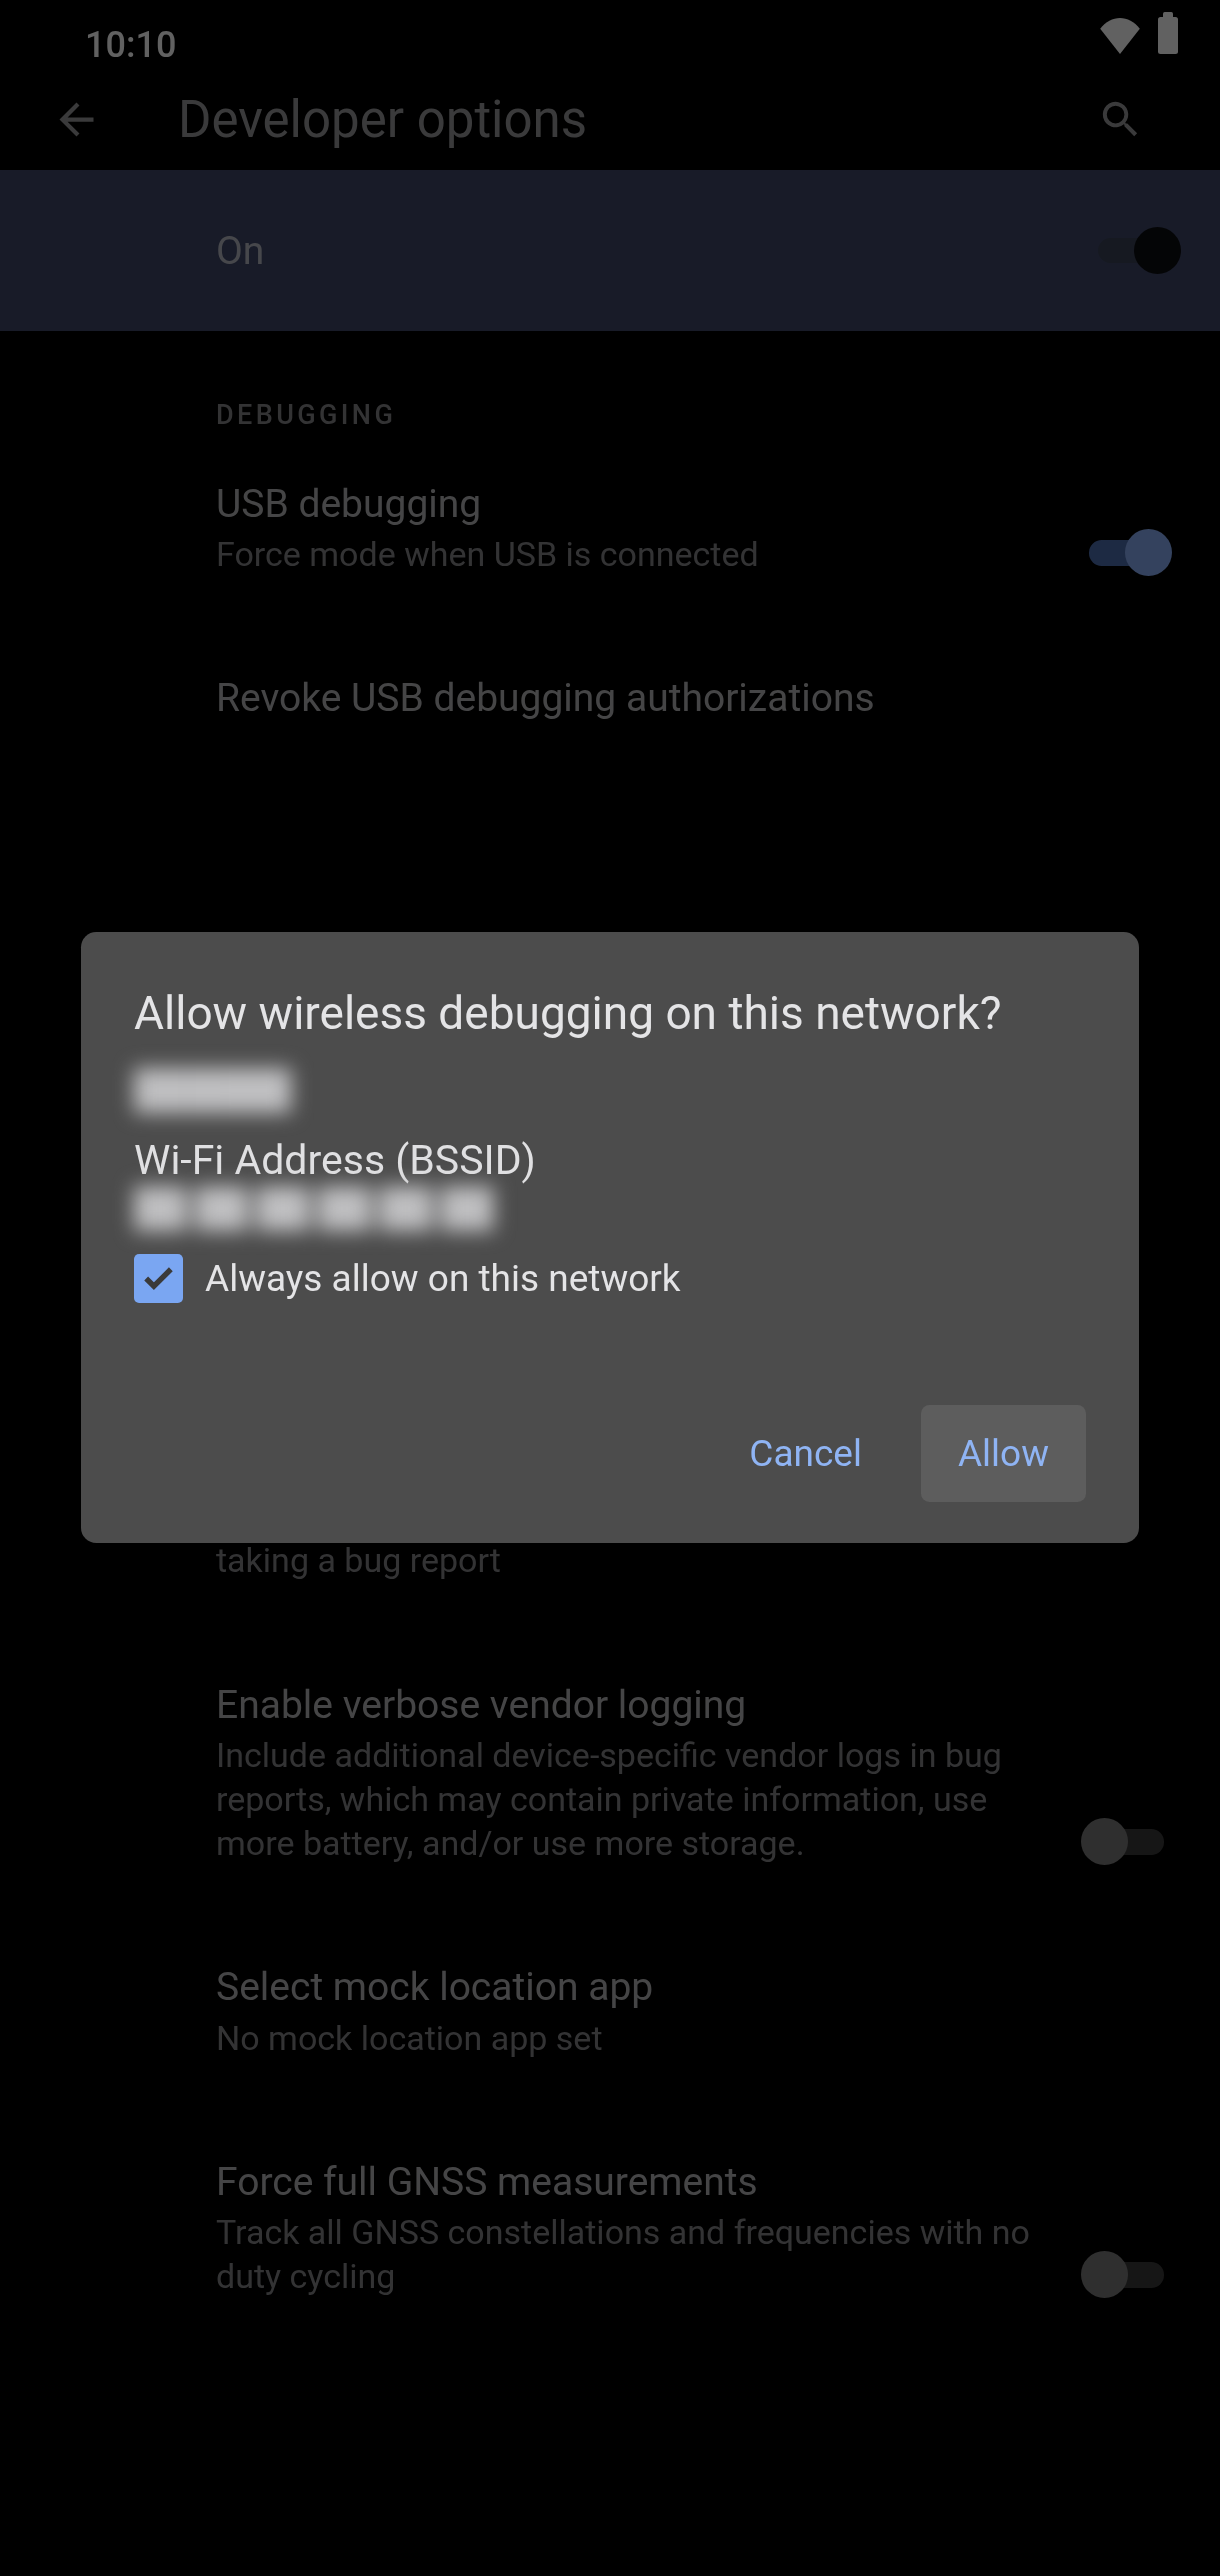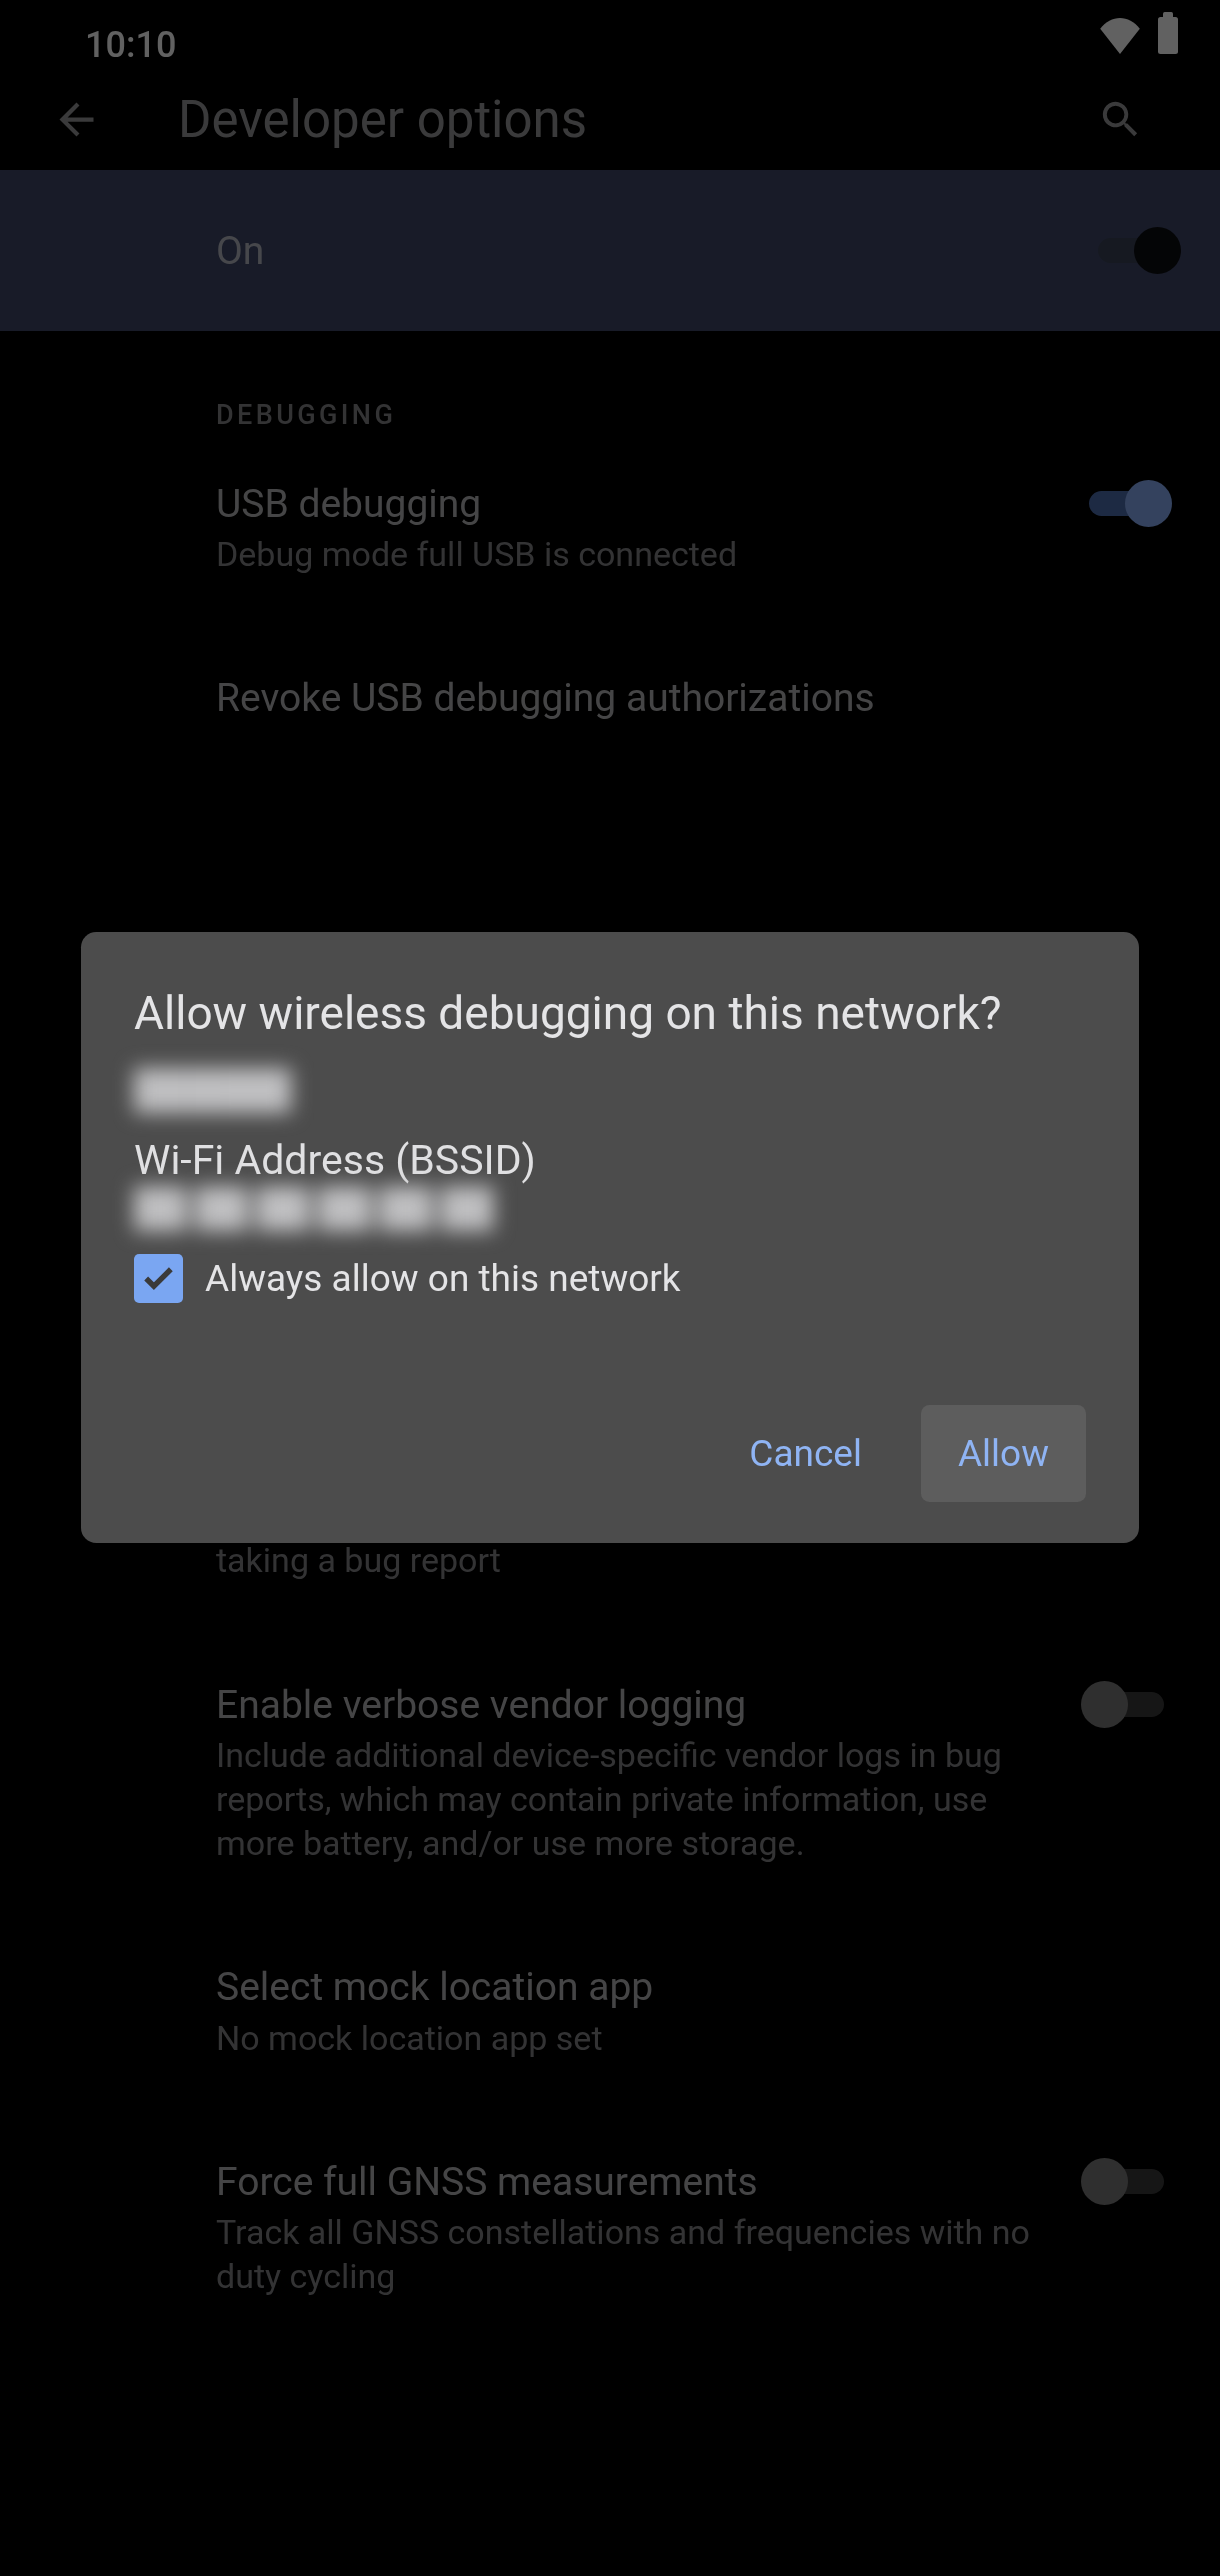--- a/index.html
+++ b/index.html
@@ -27,21 +27,21 @@
   .switch.on .track { background: #4e6fb0; }
   .switch.on .thumb { right: -3.4px; background: #8aaef6; }
   .switch.on.dark .track { background: #3b4357; }
   .switch.on.dark .thumb { background: #0d0e12; }
   .switch.off .track { background: #3c3c3c; }
   .switch.off .thumb { left: -3.4px; background: #7d7d7d; }
 
   
   .content { padding: 0 51px 0 216px; }
   .section-hd { padding-top: 68px; font-size: 27px; letter-spacing: 3.4px; color: #86868a; font-weight: 500; }
-  .item { padding: 49px 0; display: flex; align-items: flex-start; }
+  .item { padding: 49px 0; display: flex; align-items: flex-end; }
   .item .txt { flex: 1; padding-right: 34px; }
   .item .ttl { font-size: 39px; color: #b6b6b8; line-height: 1.25; }
   .item .sub { font-size: 34px; color: #86868a; line-height: 1.3; margin-top: 3.4px; }
   .item .sw-slot { width: 93px; display: flex; justify-content: flex-end; }
 
   
   .scrim { position: absolute; inset: 0; background: rgba(0,0,0,0.62); }
 
   
   .dialog { position: absolute; left: 81px; top: 932px; width: 1058px; background: #4c4c4c; border-radius: 15.3px; padding: 53px 53px 41px 53px; color: #e4e4e6; }
@@ -94,21 +94,21 @@
       <div class="thumb"></div>
   </div>
 </div>
 
 <div class="content">
   <div class="section-hd">DEBUGGING</div>
 
   <div class="item">
     <div class="txt">
       <div class="ttl">USB debugging</div>
-      <div class="sub">Debug mode full USB is connected</div>
+      <div class="sub">Force mode when USB is connected</div>
     </div>
     <div class="sw-slot">
       <div class="switch on">
           <div class="track"></div>
           <div class="thumb"></div>
         </div>
     </div>
   </div>
 
   <div class="item">

